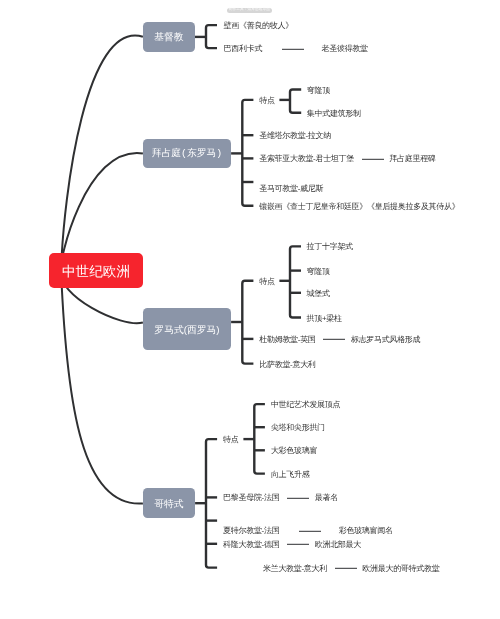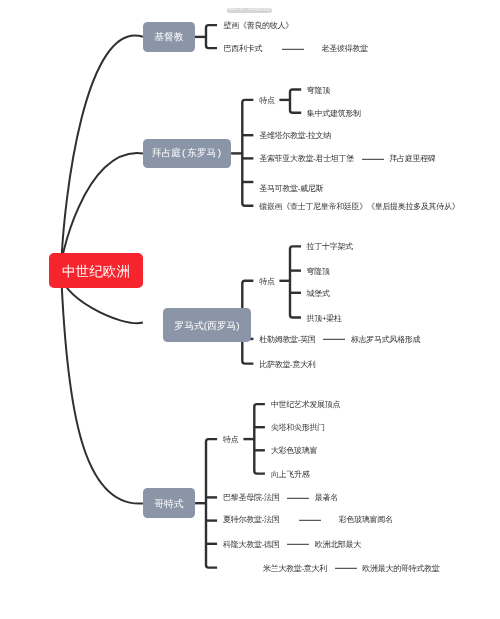--- a/index.html
+++ b/index.html
@@ -91,21 +91,21 @@
         <span>圣索菲亚大教堂-君士坦丁堡</span>
         <span class="dash" style="border-top-color: rgb(47, 48, 50);"></span>
         <span>拜占庭里程碑</span>
       </div>
       <div class="leaf" style="left: 259.2px; top: 176px; color: rgb(51, 51, 51); margin-top: 12px;">
         <span>圣马可教堂-威尼斯</span>
       </div>
       <div class="leaf" style="left: 259.2px; top: 205.8px; color: rgb(51, 51, 51);">
         <span>镶嵌画《查士丁尼皇帝和廷臣》《皇后提奥拉多及其侍从》</span>
       </div>
-      <div class="node node-branch" style="left: 142.9px; top: 307.7px; width: 88.2px; height: 34px; background: rgb(139, 149, 168); color: rgb(255, 255, 255); margin-left: 20px;">
+      <div class="node node-branch" style="left: 142.9px; top: 307.7px; width: 88.2px; height: 42px; background: rgb(139, 149, 168); color: rgb(255, 255, 255);">
         <span>罗马式(西罗马)</span>
       </div>
       <div class="leaf" style="left: 259.3px; top: 280.8px; color: rgb(51, 51, 51);">
         <span>特点</span>
       </div>
       <div class="leaf" style="left: 259.3px; top: 338.9px; color: rgb(51, 51, 51);">
         <span>杜勒姆教堂-英国</span>
         <span class="dash" style="border-top-color: rgb(47, 48, 50);"></span>
         <span>标志罗马式风格形成</span>
       </div>
@@ -116,21 +116,21 @@
         <span>哥特式</span>
       </div>
       <div class="leaf" style="left: 223.1px; top: 439.1px; color: rgb(51, 51, 51);">
         <span>特点</span>
       </div>
       <div class="leaf" style="left: 223.1px; top: 497.4px; color: rgb(51, 51, 51);">
         <span>巴黎圣母院-法国</span>
         <span class="dash" style="border-top-color: rgb(47, 48, 50);"></span>
         <span>最著名</span>
       </div>
-      <div class="leaf" style="left: 223.1px; top: 519px; color: rgb(51, 51, 51); gap: 12px;">
+      <div class="leaf" style="left: 223.1px; top: 530px; color: rgb(51, 51, 51); gap: 12px;">
         <span>夏特尔教堂-法国</span>
         <span class="dash" style="border-top-color: rgb(47, 48, 50);"></span>
         <span>彩色玻璃窗闻名</span>
       </div>
       <div class="leaf" style="left: 223.1px; top: 543.8px; color: rgb(51, 51, 51);">
         <span>科隆大教堂-德国</span>
         <span class="dash" style="border-top-color: rgb(47, 48, 50);"></span>
         <span>欧洲北部最大</span>
       </div>
       <div class="leaf" style="left: 239px; top: 567.6px; color: rgb(51, 51, 51); margin-left: 24px;">

